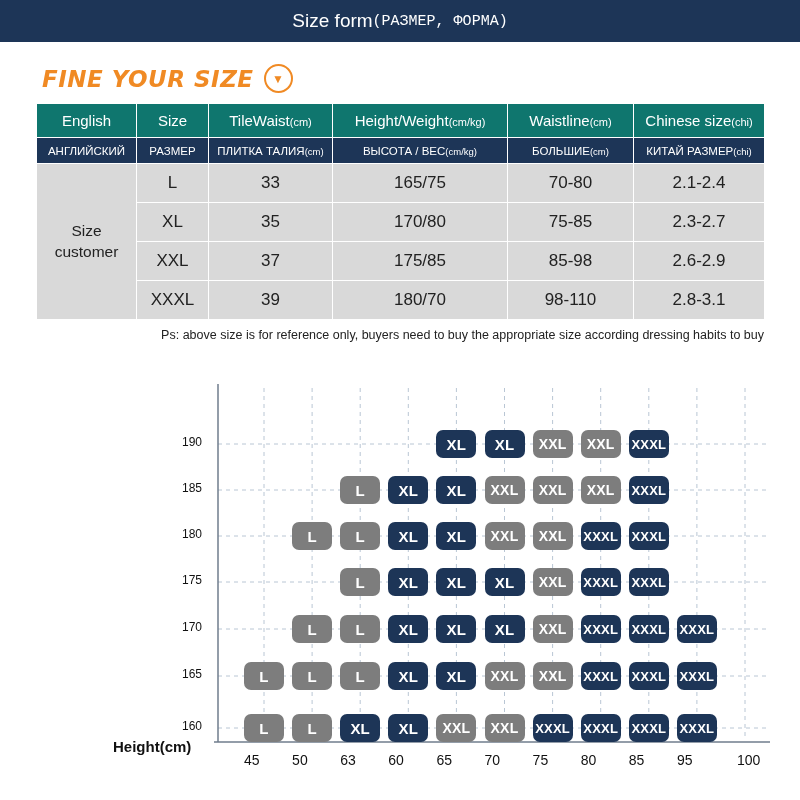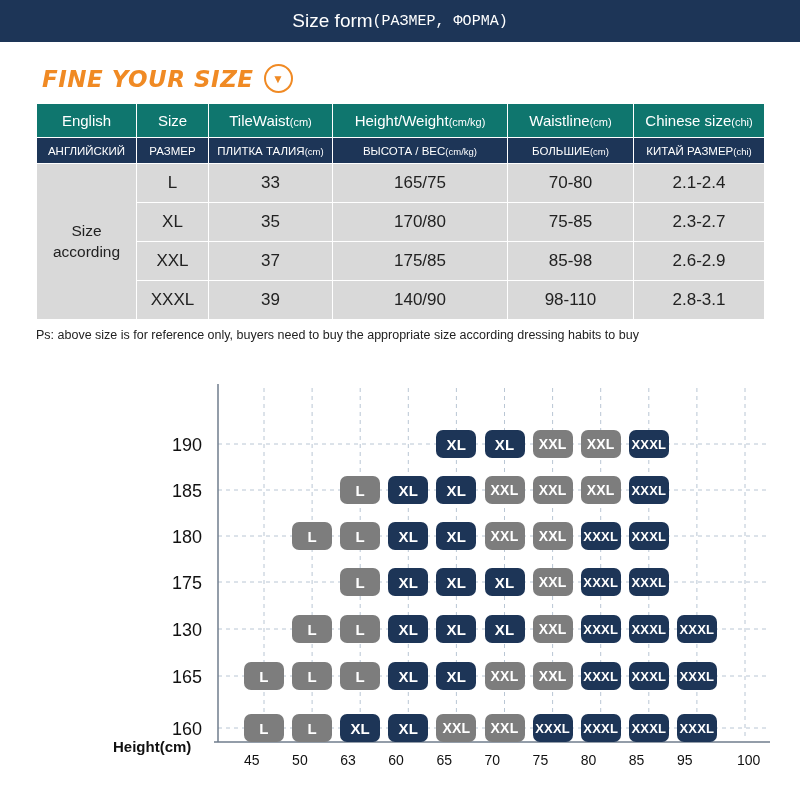--- a/index.html
+++ b/index.html
@@ -69,30 +69,30 @@
   .col1{width:100px;}
   .col2{width:72px;}
   .col3{width:124px;}
   .col4{width:175px;}
   .col5{width:126px;}
   .col6{width:131px;}
 
   
   .psnote{
     position:absolute;left:36px;top:326px;width:728px;
-    text-align:left;font-size:12.5px;line-height:1.5;color:#222;
+    text-align:right;font-size:12.5px;line-height:1.5;color:#222;
   }
 
   
   .chart{position:absolute;left:0;top:370px;width:800px;height:430px;}
   .chart svg{position:absolute;left:0;top:0;}
   .axis-label{
     position:absolute;font-weight:bold;font-size:15px;color:#111;
   }
-  .ylab{position:absolute;font-size:18px;color:#111;text-align:right;width:40px;}
+  .ylab{position:absolute;font-size:12px;color:#111;text-align:right;width:40px;}
   .xlab{position:absolute;font-size:14px;color:#111;text-align:left;width:40px;}
 
   .cell{
     position:absolute;
     width:40px;height:28px;
     border-radius:7px;
     display:flex;align-items:center;justify-content:center;
     color:#fff;font-weight:bold;
     letter-spacing:.2px;
   }
@@ -139,21 +139,21 @@
         <td><span>РАЗМЕР</span></td>
         <td><span>ПЛИТКА ТАЛИЯ</span><span class="sm">(cm)</span></td>
         <td><span>ВЫСОТА / ВЕС</span><span class="sm">(cm/kg)</span></td>
         <td><span>БОЛЬШИЕ</span><span class="sm">(cm)</span></td>
         <td><span>КИТАЙ  РАЗМЕР</span><span class="sm">(chi)</span></td>
       </tr>
 
       <tr class="body">
         <td class="ref" rowspan="4">
           <div>Size</div>
-          <div>according</div>
+          <div>customer</div>
         </td>
         <td>L</td>
         <td>33</td>
         <td>165/75</td>
         <td>70-80</td>
         <td>2.1-2.4</td>
       </tr>
       <tr class="body">
         <td>XL</td>
         <td>35</td>
@@ -164,21 +164,21 @@
       <tr class="body">
         <td>XXL</td>
         <td>37</td>
         <td>175/85</td>
         <td>85-98</td>
         <td>2.6-2.9</td>
       </tr>
       <tr class="body">
         <td>XXXL</td>
         <td>39</td>
-        <td>140/90</td>
+        <td>180/70</td>
         <td>98-110</td>
         <td>2.8-3.1</td>
       </tr>
     </tbody>
   </table>
 
   <div class="psnote">
     <div>Ps: above size is for reference only, buyers need to buy the appropriate size according dressing habits to buy</div>
   </div>
 
@@ -201,21 +201,21 @@
         <line x1="218" y1="212" x2="770" y2="212" stroke="#b9c6d4" stroke-width="1" stroke-dasharray="4,4"></line>
         <line x1="218" y1="166" x2="770" y2="166" stroke="#b9c6d4" stroke-width="1" stroke-dasharray="4,4"></line>
         <line x1="218" y1="120" x2="770" y2="120" stroke="#b9c6d4" stroke-width="1" stroke-dasharray="4,4"></line>
         <line x1="218" y1="74" x2="770" y2="74" stroke="#b9c6d4" stroke-width="1" stroke-dasharray="4,4"></line>
         <line x1="218" y1="14" x2="218" y2="372" stroke="#6f7d8c" stroke-width="1.5"></line>
         <line x1="214" y1="372" x2="770" y2="372" stroke="#6f7d8c" stroke-width="1.5"></line>
       </svg>
     <div id="chart-layer">
         <div class="ylab" style="left: 162px; top: 349px;">160</div>
         <div class="ylab" style="left: 162px; top: 297px;">165</div>
-        <div class="ylab" style="left: 162px; top: 250px;">130</div>
+        <div class="ylab" style="left: 162px; top: 250px;">170</div>
         <div class="ylab" style="left: 162px; top: 203px;">175</div>
         <div class="ylab" style="left: 162px; top: 157px;">180</div>
         <div class="ylab" style="left: 162px; top: 111px;">185</div>
         <div class="ylab" style="left: 162px; top: 65px;">190</div>
         <div class="xlab" style="left: 244px; top: 382px;">45</div>
         <div class="xlab" style="left: 292.1px; top: 382px;">50</div>
         <div class="xlab" style="left: 340.2px; top: 382px;">63</div>
         <div class="xlab" style="left: 388.3px; top: 382px;">60</div>
         <div class="xlab" style="left: 436.4px; top: 382px;">65</div>
         <div class="xlab" style="left: 484.5px; top: 382px;">70</div>

